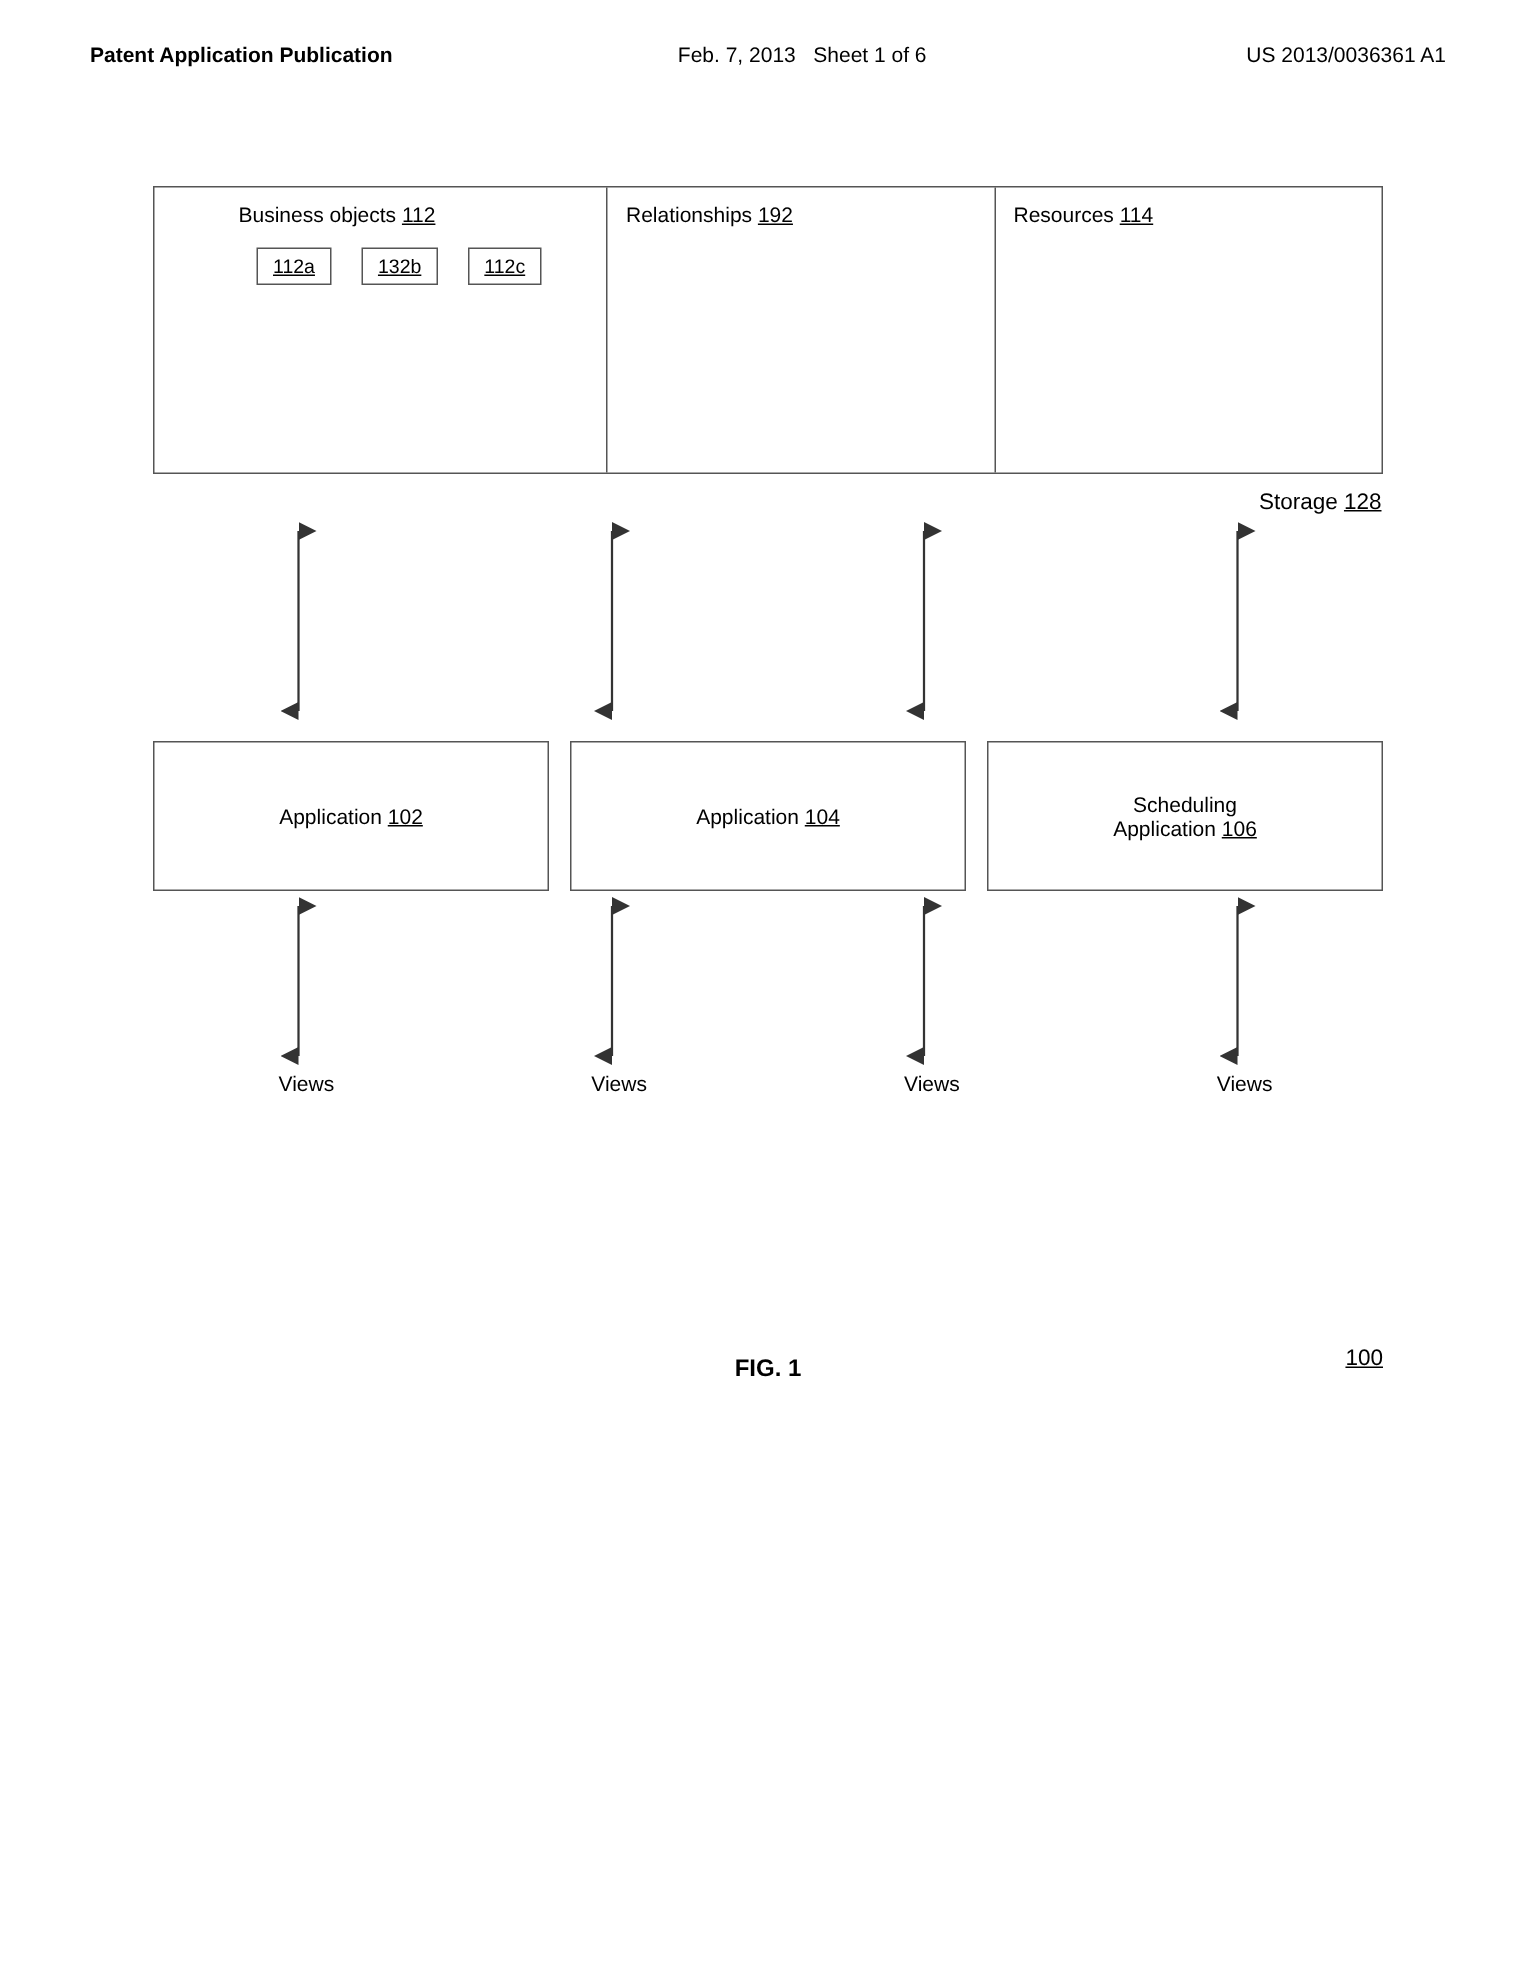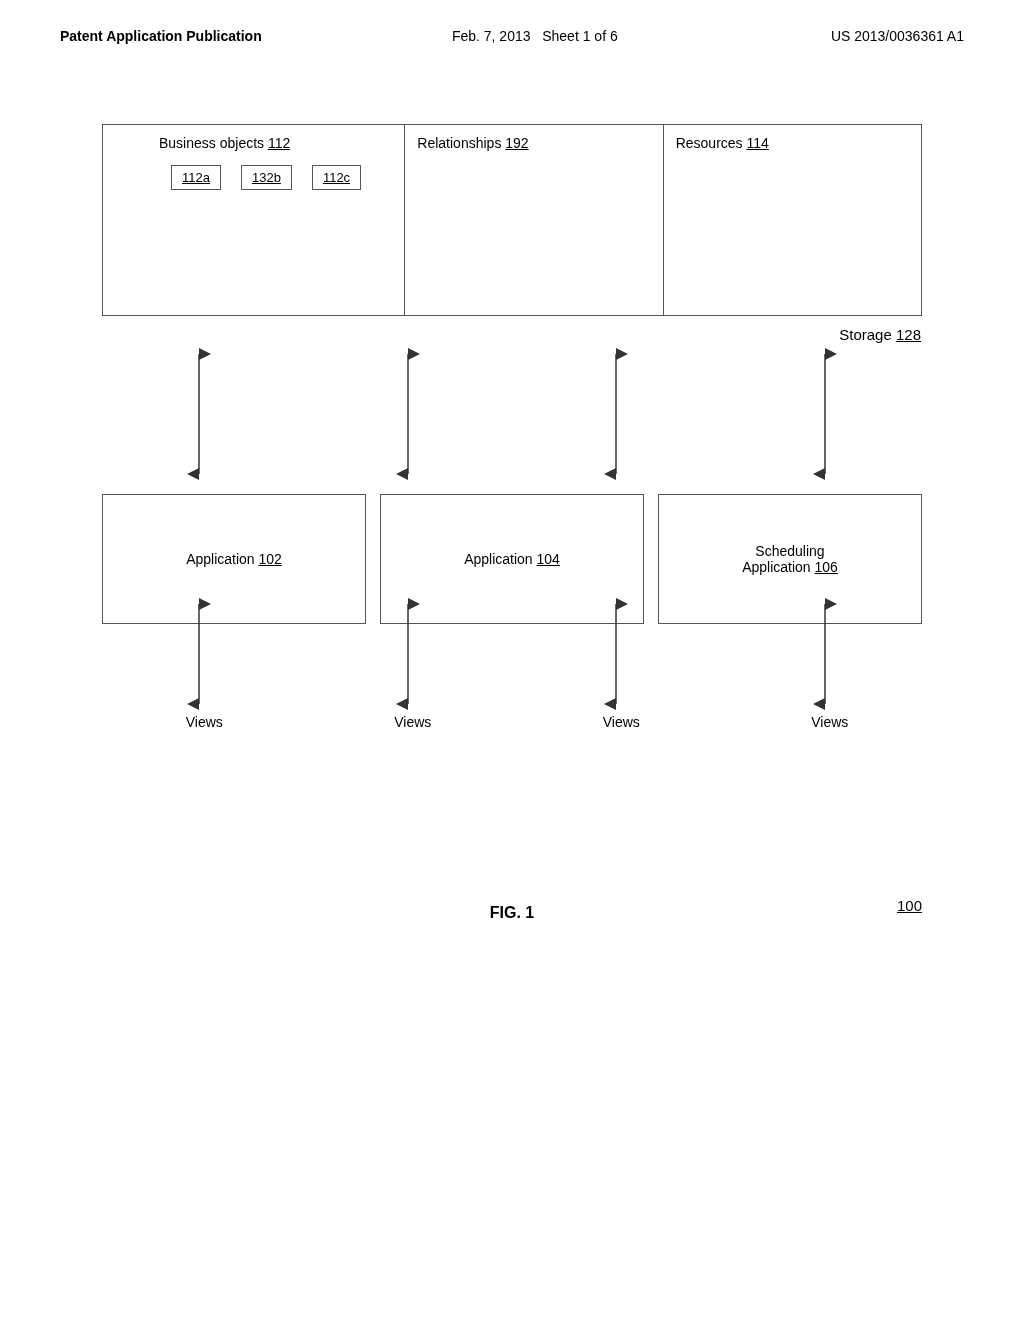--- a/index.html
+++ b/index.html
@@ -104,21 +104,21 @@
       top: 370px;
       left: 0;
       width: 100%;
       display: flex;
       gap: 0;
     }
 
     .app-box {
       flex: 1;
       border: 1.5px solid #555;
-      height: 130px;
+      height: 100px;
       display: flex;
       align-items: center;
       justify-content: center;
       text-align: center;
       font-size: 14px;
       margin-right: 14px;
       position: relative;
     }
     .app-box:last-child { margin-right: 0; }
     .app-box u { text-decoration: underline; }

